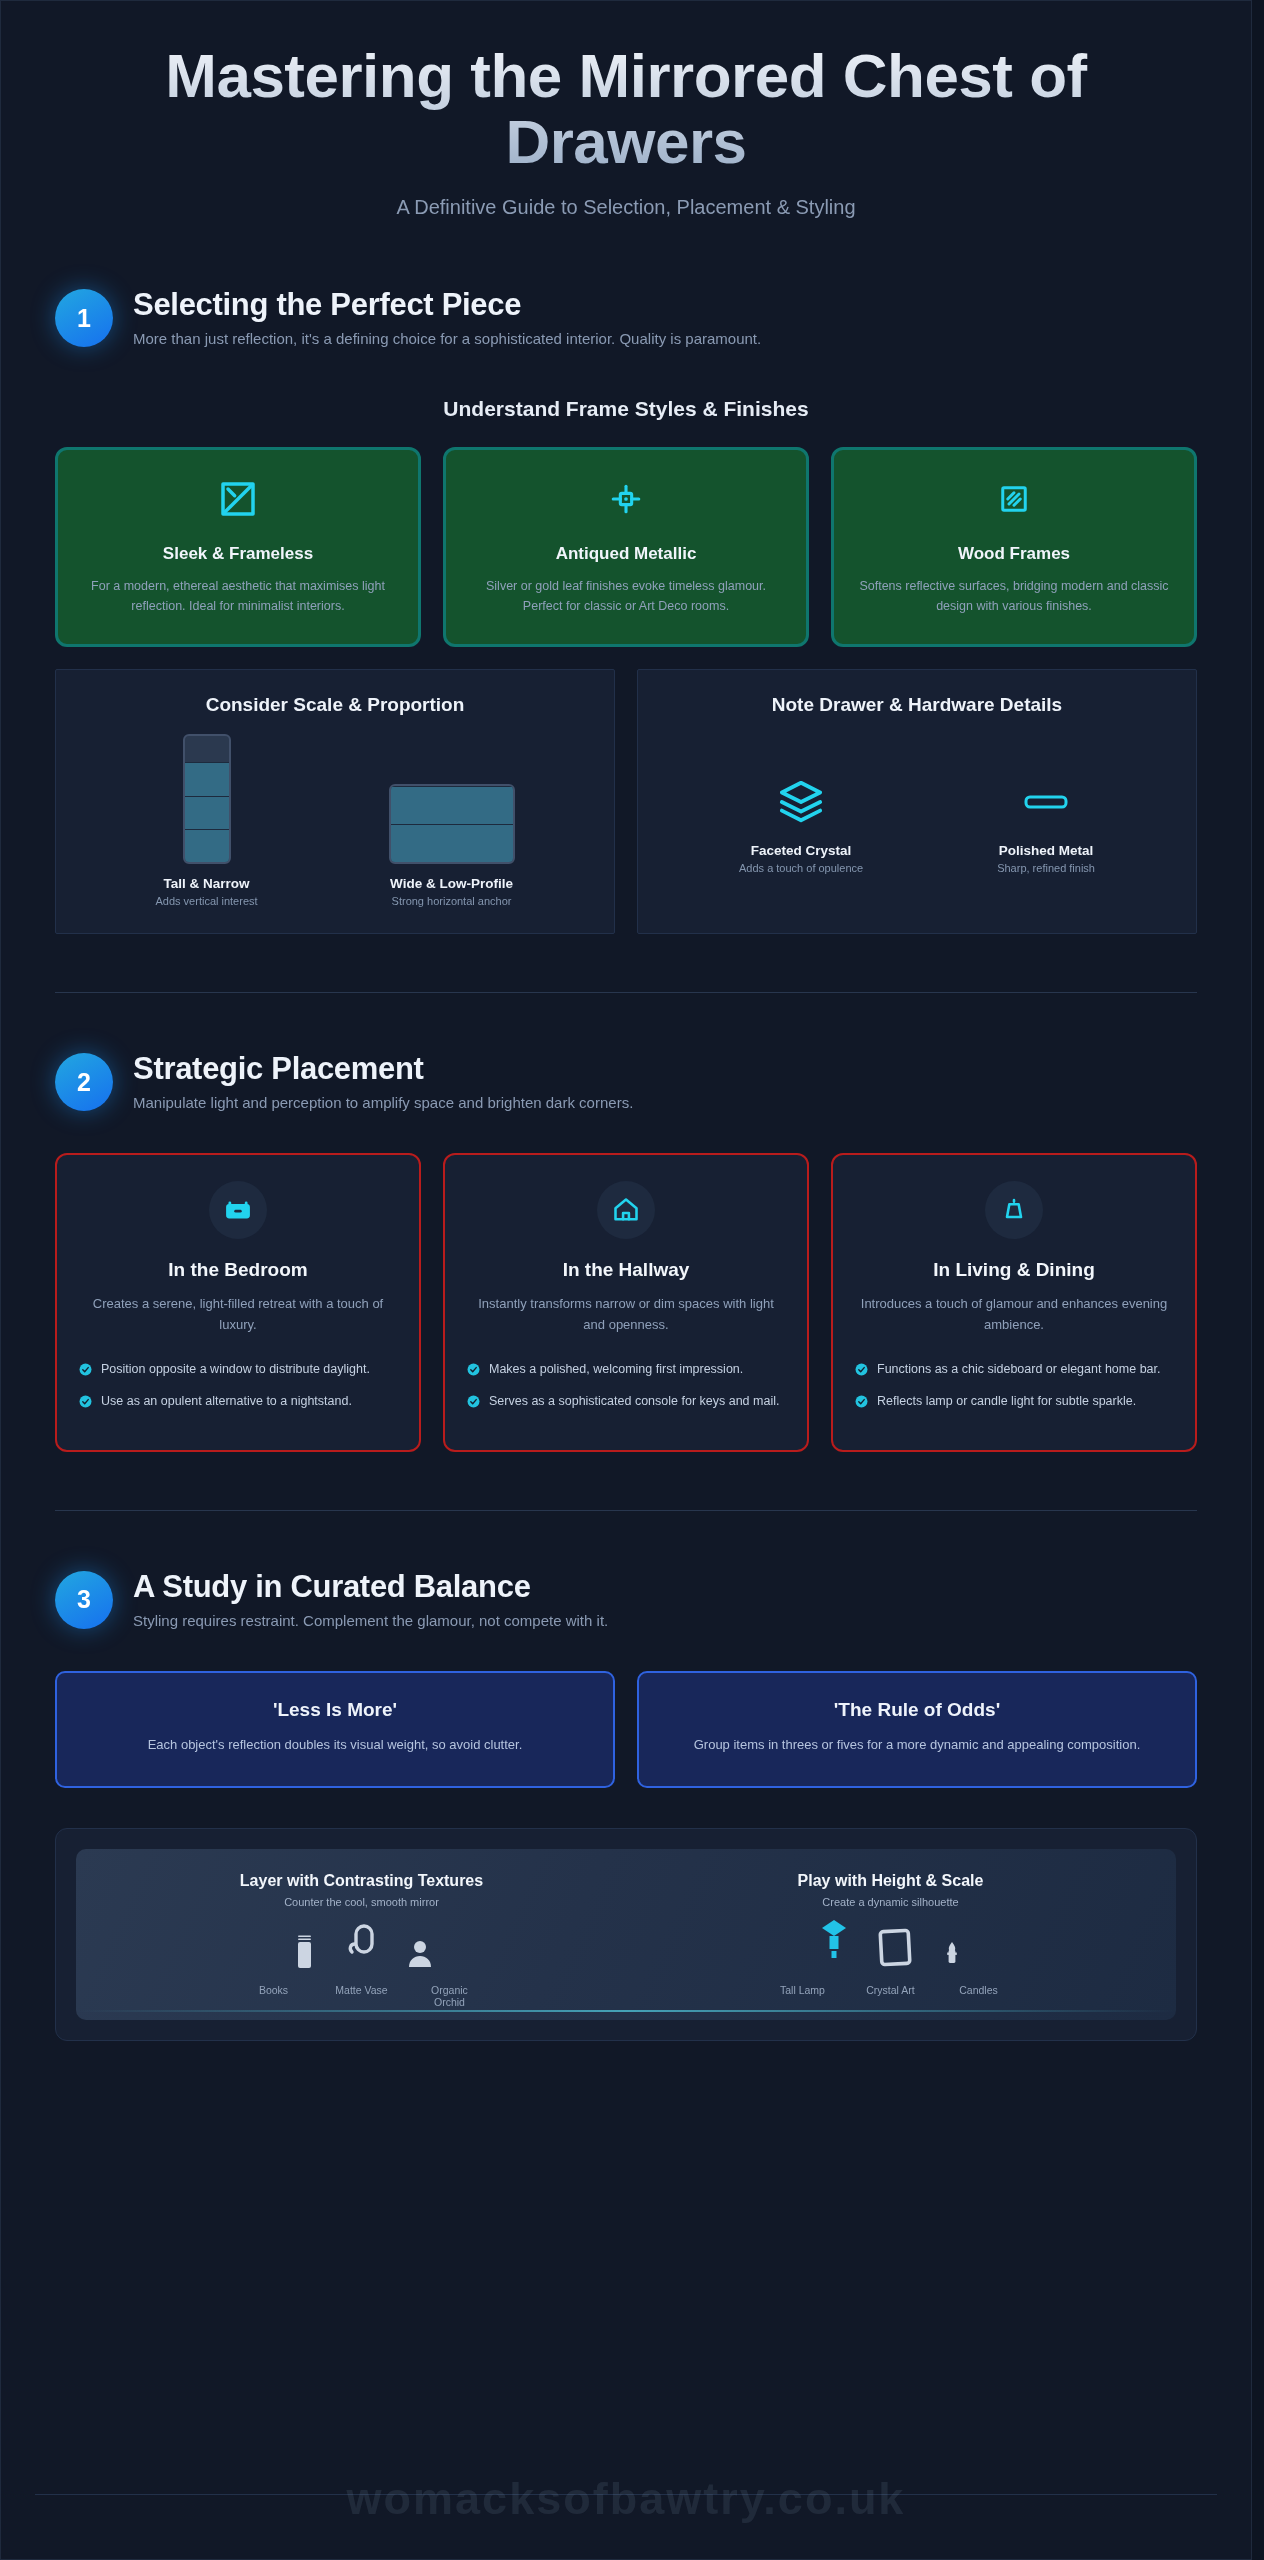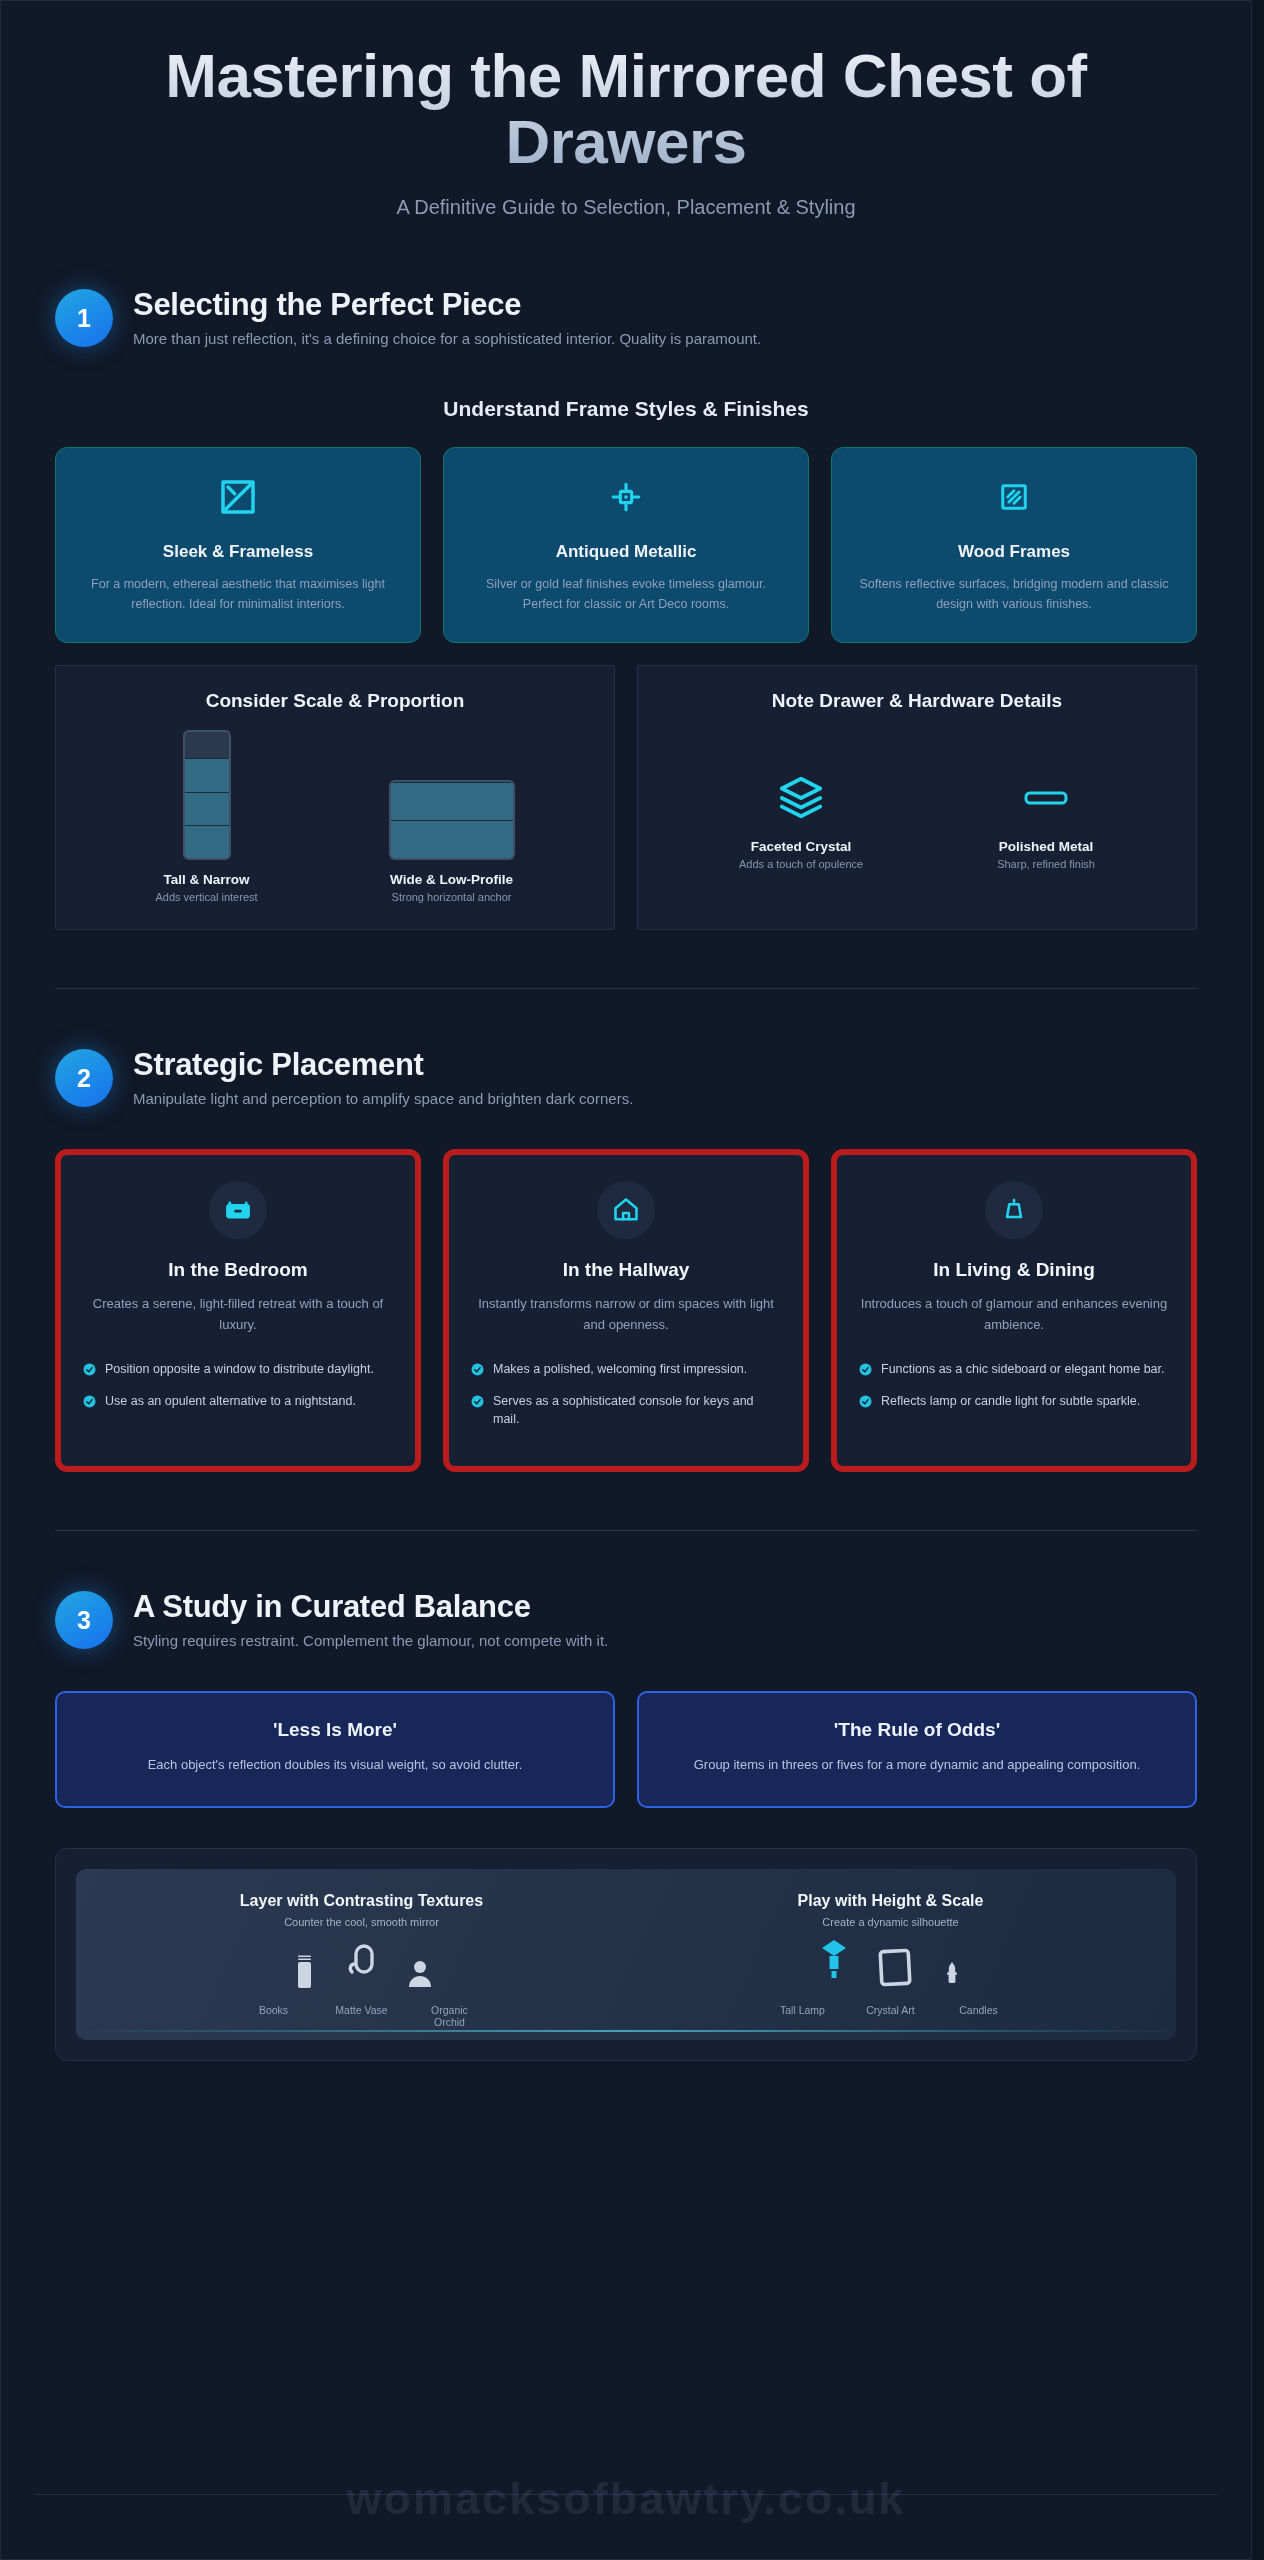--- a/index.html
+++ b/index.html
@@ -69,22 +69,22 @@
     text-align: center;
     font-size: 21px;
     font-weight: 700;
     color: #e6ecf5;
     margin: 50px 0 26px;
   }
 
   
   .grid3 { display: grid; grid-template-columns: repeat(3,1fr); gap: 22px; }
   .card {
-    background: #0c4a6e;
-    border: 1px solid #0f766e;
+    background: #14532d;
+    border: 3px solid #0f766e;
     border-radius: 12px;
     padding: 26px 22px 28px;
     text-align: center;
   }
   .card-icon { height: 46px; display: flex; align-items: center; justify-content: center; margin-bottom: 22px; }
   .card-title { font-size: 17px; font-weight: 700; color: #f1f5fb; margin-bottom: 13px; }
   .card-desc { font-size: 12.5px; line-height: 1.55; color: #8fa0ba; }
 
   
   .grid2 { display: grid; grid-template-columns: repeat(2,1fr); gap: 22px; margin-top: 22px; }
@@ -118,21 +118,21 @@
   .hw-icon { height: 58px; display: flex; align-items: center; justify-content: center; margin-bottom: 12px; }
   .hw-label { font-size: 13.5px; font-weight: 700; color: #eef3fa; }
   .hw-note { margin-top: 4px; font-size: 11px; color: #8496af; }
 
   
   .divider { height: 1px; background: #28364e; margin: 58px 54px 0; }
 
   
   .place-card {
     background: #172033;
-    border: 6px solid #b91c1c;
+    border: 2px solid #b91c1c;
     border-radius: 12px;
     padding: 26px 22px 26px;
     text-align: center;
   }
   .circ-icon {
     width: 58px; height: 58px; border-radius: 50%;
     background: #1e2a3f;
     display: flex; align-items: center; justify-content: center;
     margin: 0 auto 20px;
   }

